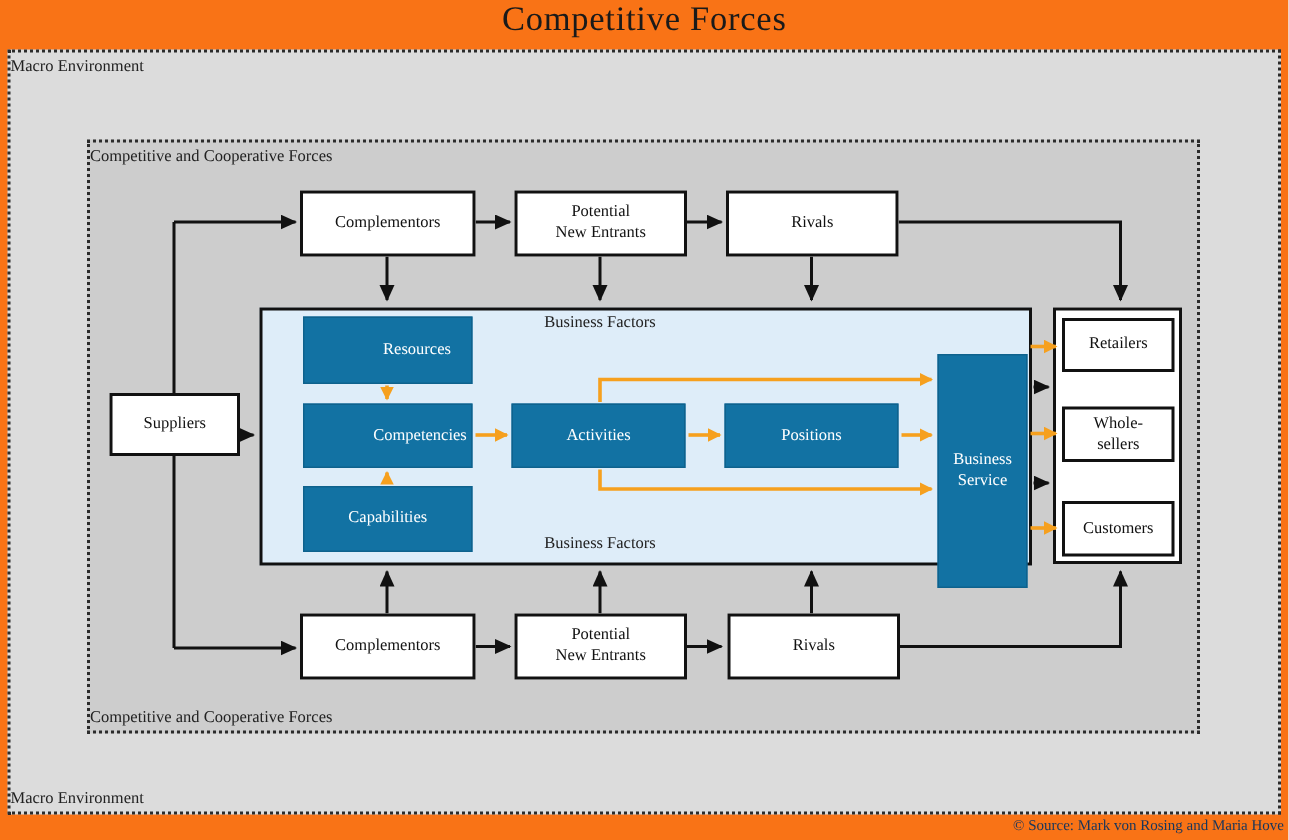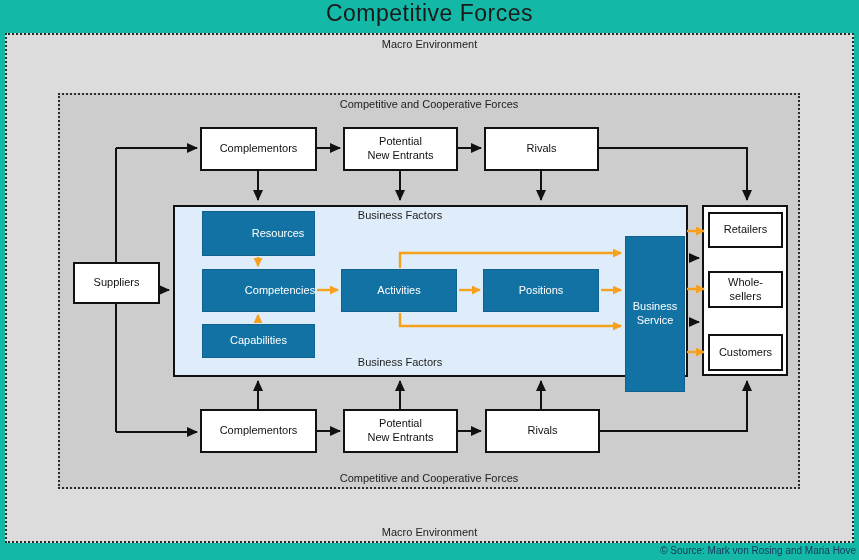--- a/index.html
+++ b/index.html
@@ -1,29 +1,29 @@
 <!DOCTYPE html>
 <html><head>
 <meta charset="utf-8">
 <style>
   html,body{margin:0;padding:0;background:#fff;}
   #canvas{
-    position:relative;width:859px;height:560px;background:#14b8a6;
-    font-family:Liberation Sans, sans-serif;color:#111;overflow:hidden;
+    position:relative;width:859px;height:560px;background:#f97316;
+    font-family:Liberation Serif, serif;color:#111;overflow:hidden;
   }
   .abs{position:absolute;box-sizing:border-box;}
   #title{
     left:0;top:0;width:100%;text-align:center;font-size:23px;
     letter-spacing:.5px;color:#1a1a1a;z-index:5;
   }
   
   .zone{border:2px dotted #2b2b2b;}
   #macro-zone{left:5px;top:33px;width:849px;height:510px;background:#dcdcdc;z-index:1;}
   #coop-zone{left:58px;top:93px;width:742px;height:396px;background:#cdcdcd;z-index:1;}
-  .zone-label{position:absolute;left:0;right:0;text-align:center;font-size:11px;color:#222;}
+  .zone-label{position:absolute;left:0;right:0;text-align:left;font-size:11px;color:#222;}
   .zone-label.top{top:3px;}
   .zone-label.bottom{bottom:3px;}
   
   #bf-panel{left:173px;top:205px;width:515px;height:172px;background:#deedf9;border:2px solid #111;z-index:2;}
   .bf-label{z-index:4;width:120px;text-align:center;font-size:11px;color:#222;}
   
   #dist-container{left:702px;top:205px;width:86px;height:171px;background:#ffffff;border:2px solid #111;z-index:2;}
   
   #arrows{left:0;top:0;z-index:3;pointer-events:none;}
   
@@ -108,21 +108,21 @@
   <div class="abs box box-white" style="left:343px;top:127px;width:115px;height:44px;">Potential
 New Entrants</div>
   <div class="abs box box-white" style="left:484px;top:127px;width:115px;height:44px;">Rivals</div>
   <div class="abs box box-white" style="left:200px;top:409px;width:117px;height:44px;">Complementors</div>
   <div class="abs box box-white" style="left:343px;top:409px;width:115px;height:44px;">Potential
 New Entrants</div>
   <div class="abs box box-white" style="left:485px;top:409px;width:115px;height:44px;">Rivals</div>
 
   <div class="abs box box-blue" style="left:202px;top:211px;width:113px;height:45px;padding-left:39px;">Resources</div>
   <div class="abs box box-blue" style="left:202px;top:269px;width:113px;height:43px;padding-left:43px;">Competencies</div>
-  <div class="abs box box-blue" style="left:202px;top:324px;width:113px;height:34px;">Capabilities</div>
+  <div class="abs box box-blue" style="left:202px;top:324px;width:113px;height:44px;">Capabilities</div>
   <div class="abs box box-blue" style="left:341px;top:269px;width:116px;height:43px;">Activities</div>
   <div class="abs box box-blue" style="left:483px;top:269px;width:116px;height:43px;">Positions</div>
   <div class="abs box box-blue" style="left:625px;top:212px;width:60px;height:156px;margin-top:24px;">Business
 Service</div>
 
   <div class="abs box box-white" style="left:708px;top:212px;width:75px;height:36px;">Retailers</div>
   <div class="abs box box-white" style="left:708px;top:271px;width:75px;height:37px;">Whole-
 sellers</div>
   <div class="abs box box-white" style="left:708px;top:334px;width:75px;height:37px;">Customers</div>
 

